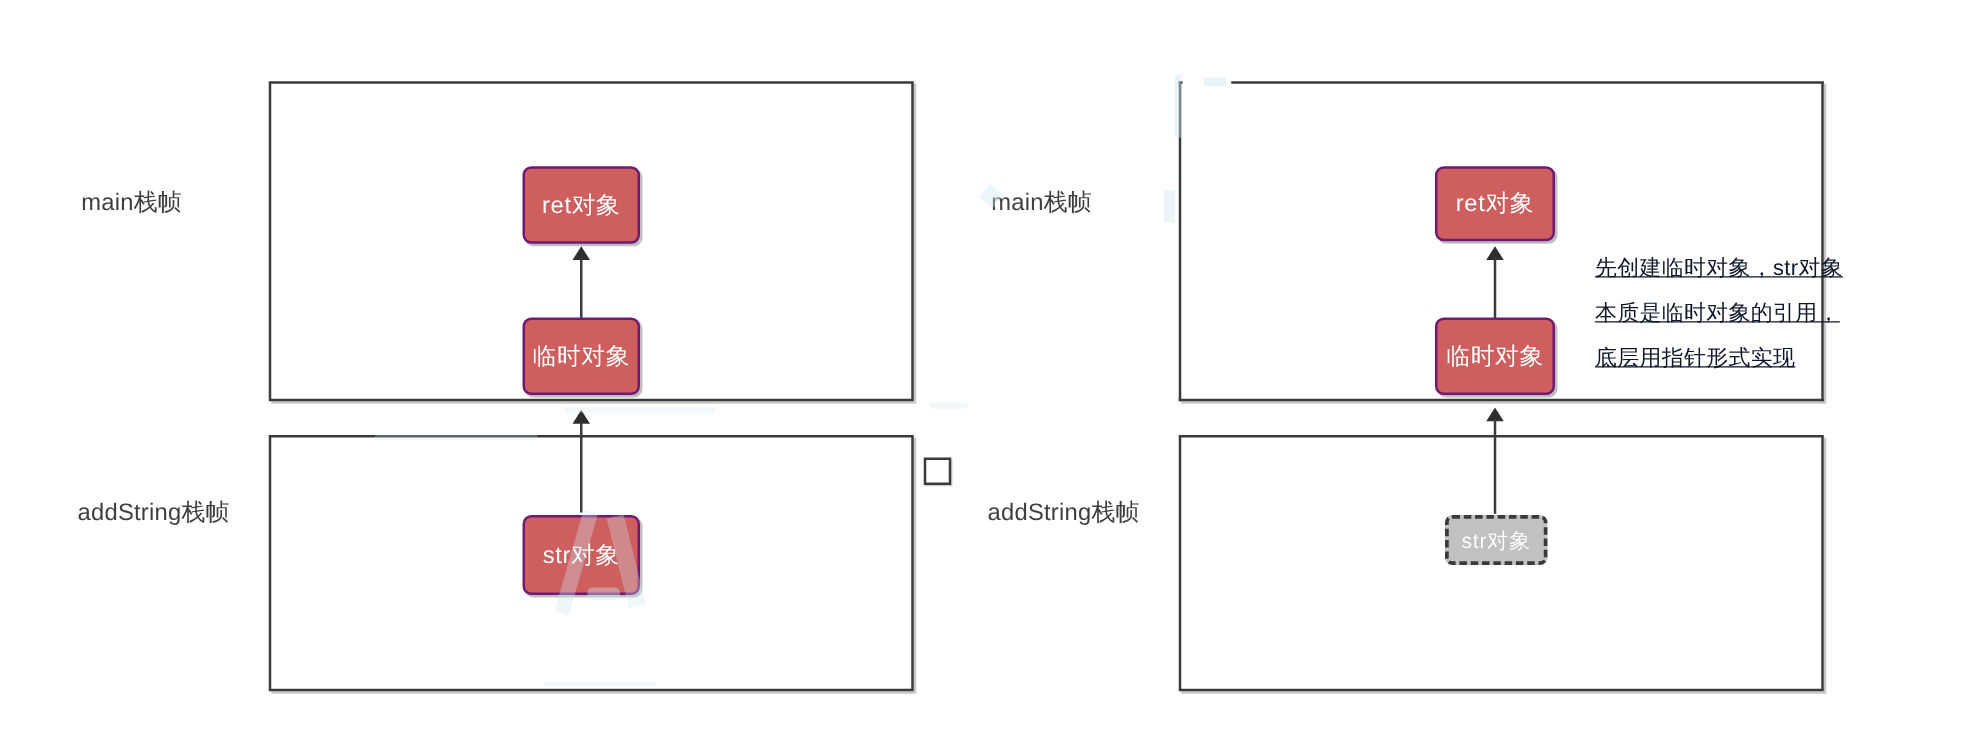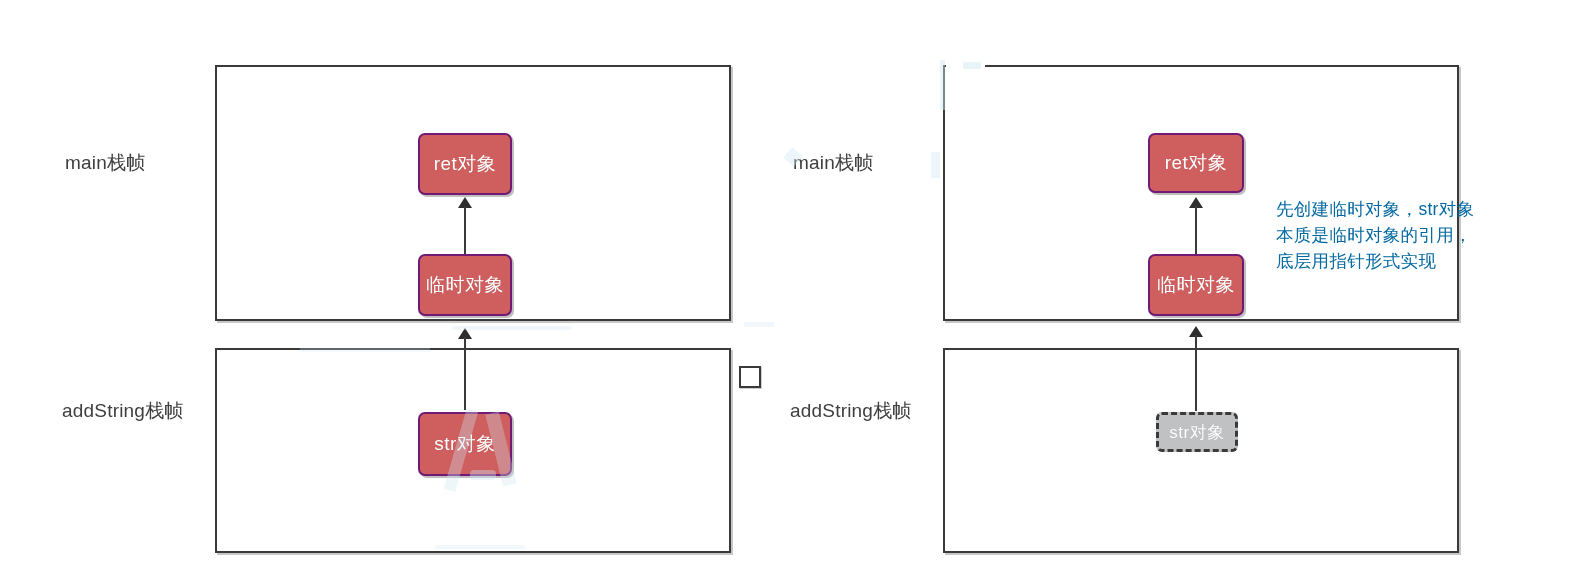--- a/index.html
+++ b/index.html
@@ -109,24 +109,25 @@
     height: 0;
     border-left: 7px solid transparent;
     border-right: 7px solid transparent;
     border-bottom: 11px solid #2e2e2e;
   }
 
   
   .note {
     position: absolute;
     font-size: 17.5px;
-    line-height: 26px;
-    color: #0369a1;
+    line-height: 36px;
+    color: #0f172a;
     width: 200px;
     letter-spacing: 0.3px;
+    text-decoration: underline;
   }
 
   
   .mini-square {
     position: absolute;
     box-sizing: border-box;
     border: 2px solid #3a3a3a;
     background: #ffffff;
     box-shadow: 1px 1px 0 rgba(0,0,0,0.2);
   }

